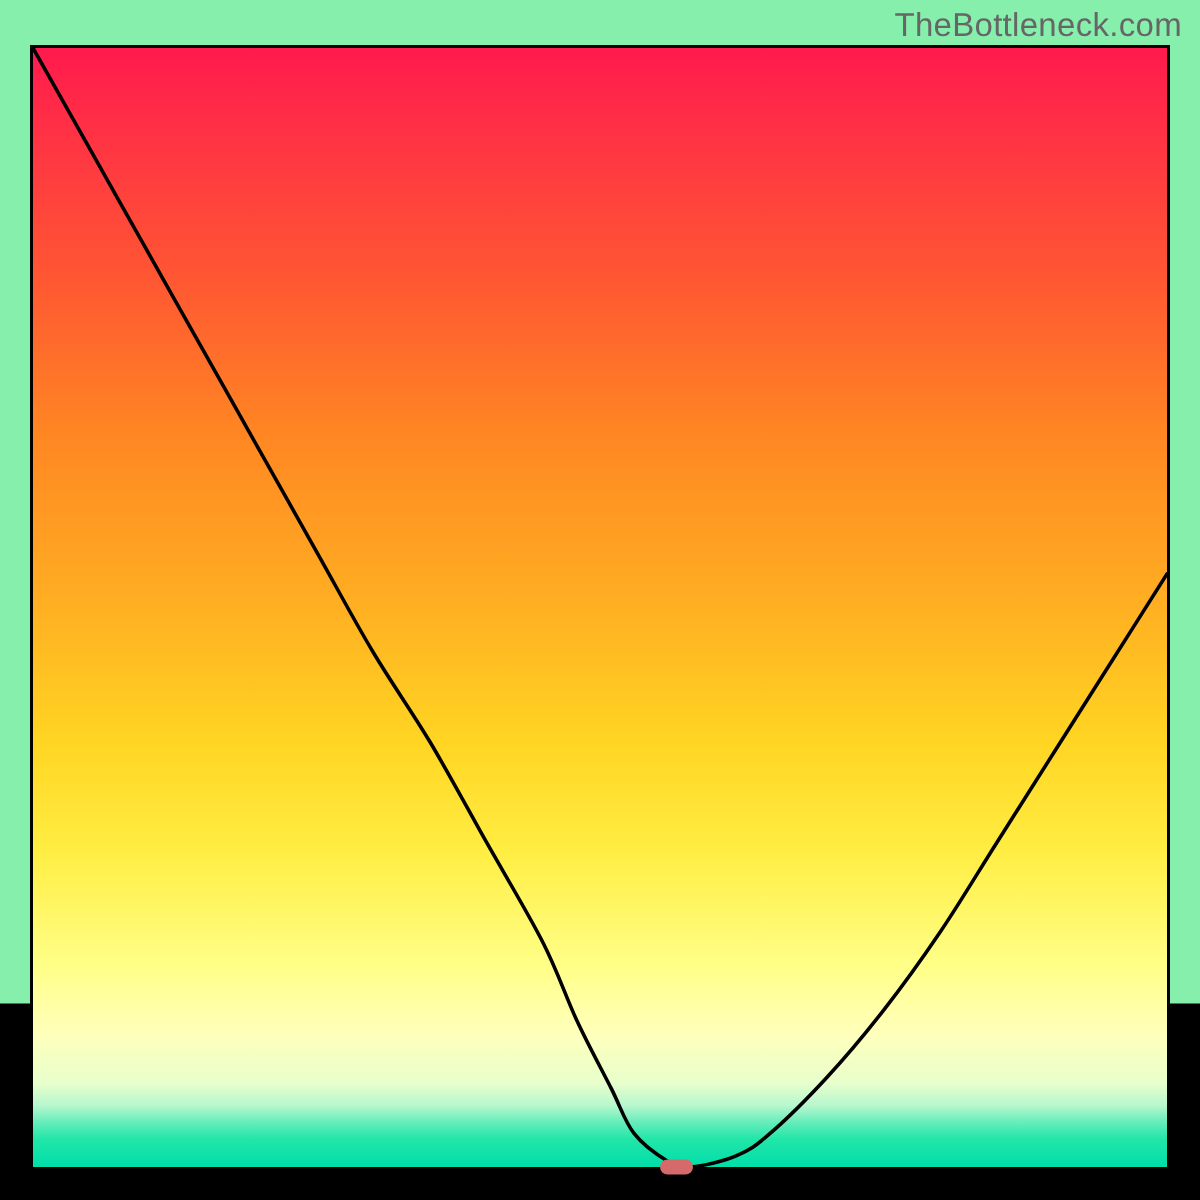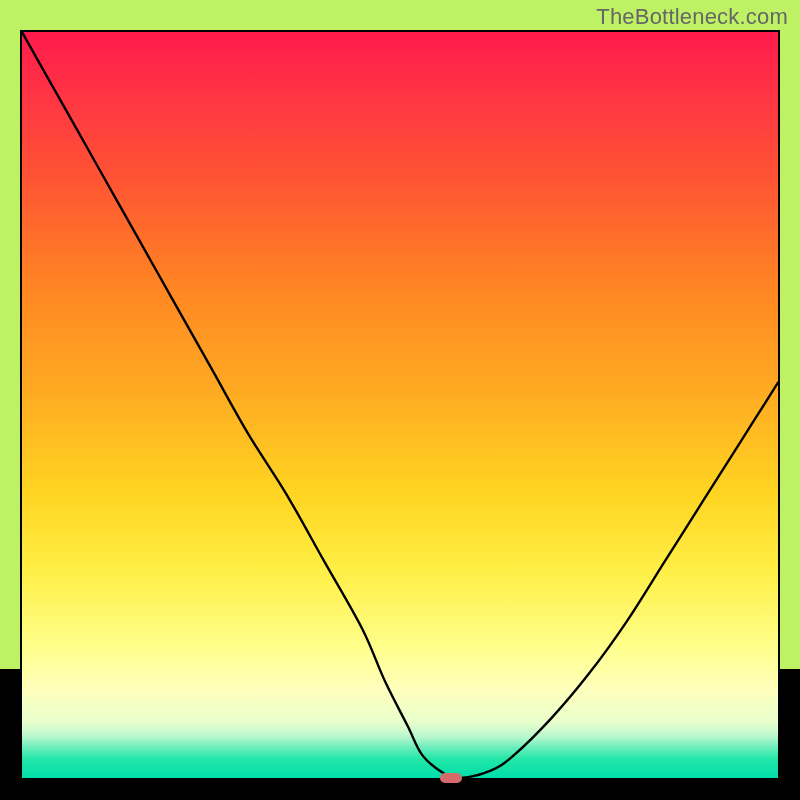--- a/index.html
+++ b/index.html
@@ -8,21 +8,21 @@
     width: 800px;
     height: 800px;
     background: #000;
     overflow: hidden;
     font-family: Arial, Helvetica, sans-serif;
   }
   .frame {
     position: relative;
     width: 800px;
     height: 669px;
-    background: #bef264;
+    background: #86efac;
   }
   .watermark {
     position: absolute;
     top: 4px;
     right: 12px;
     color: #666;
     font-size: 22px;
     font-weight: 500;
     letter-spacing: 0.2px;
     z-index: 10;

